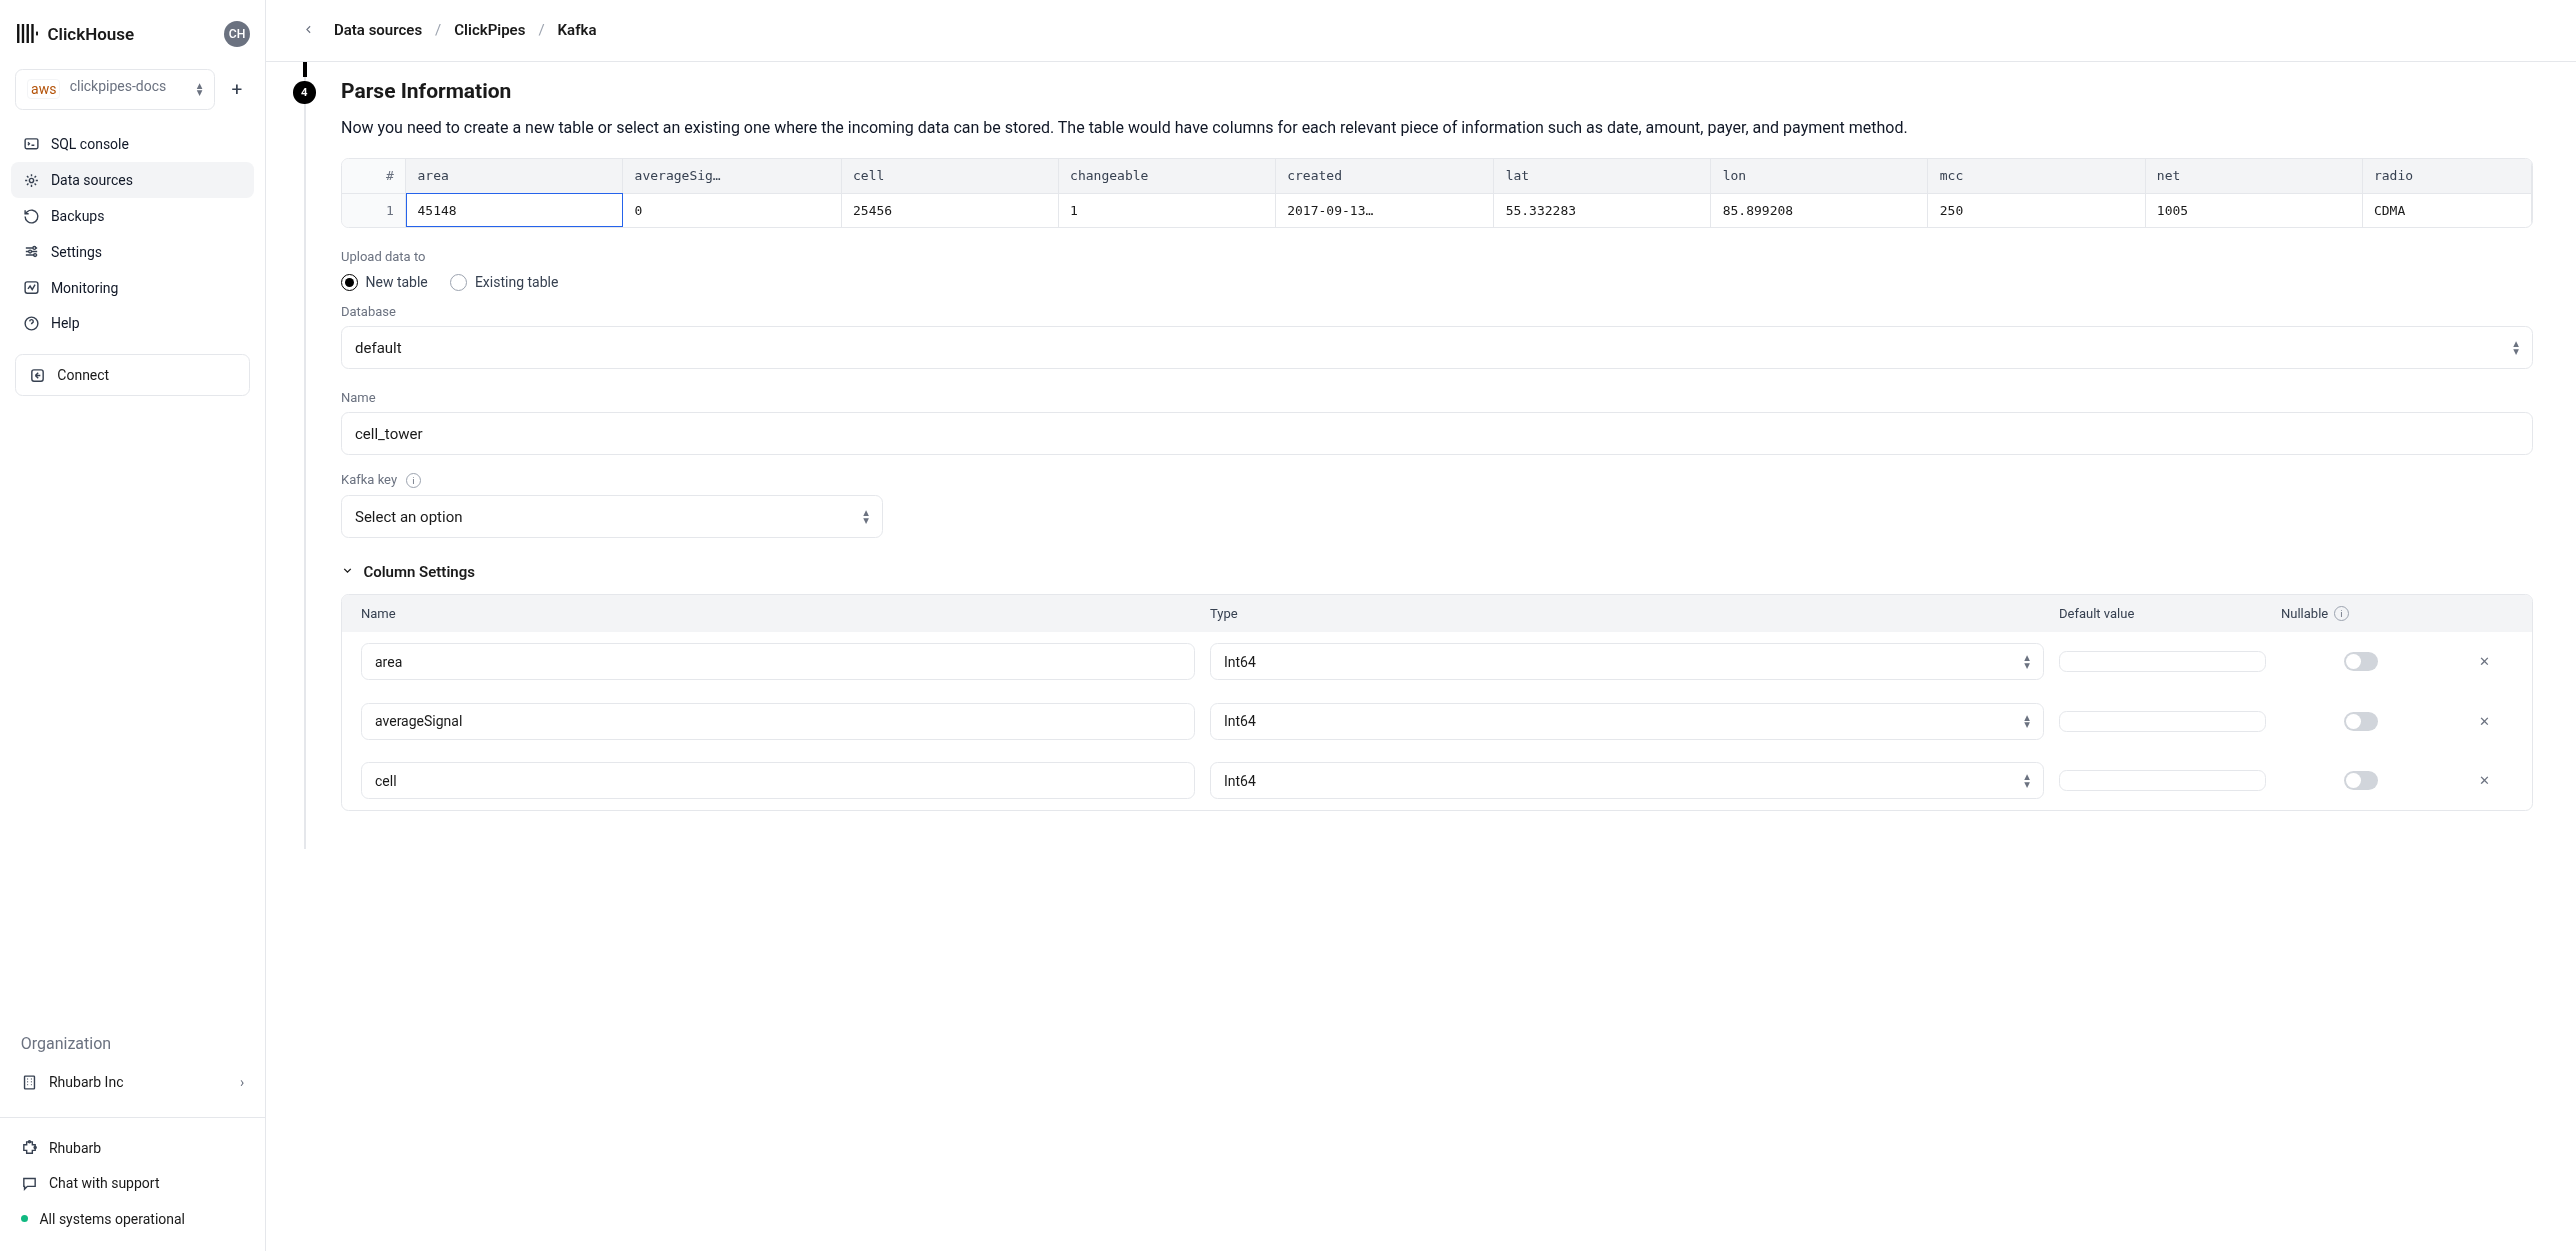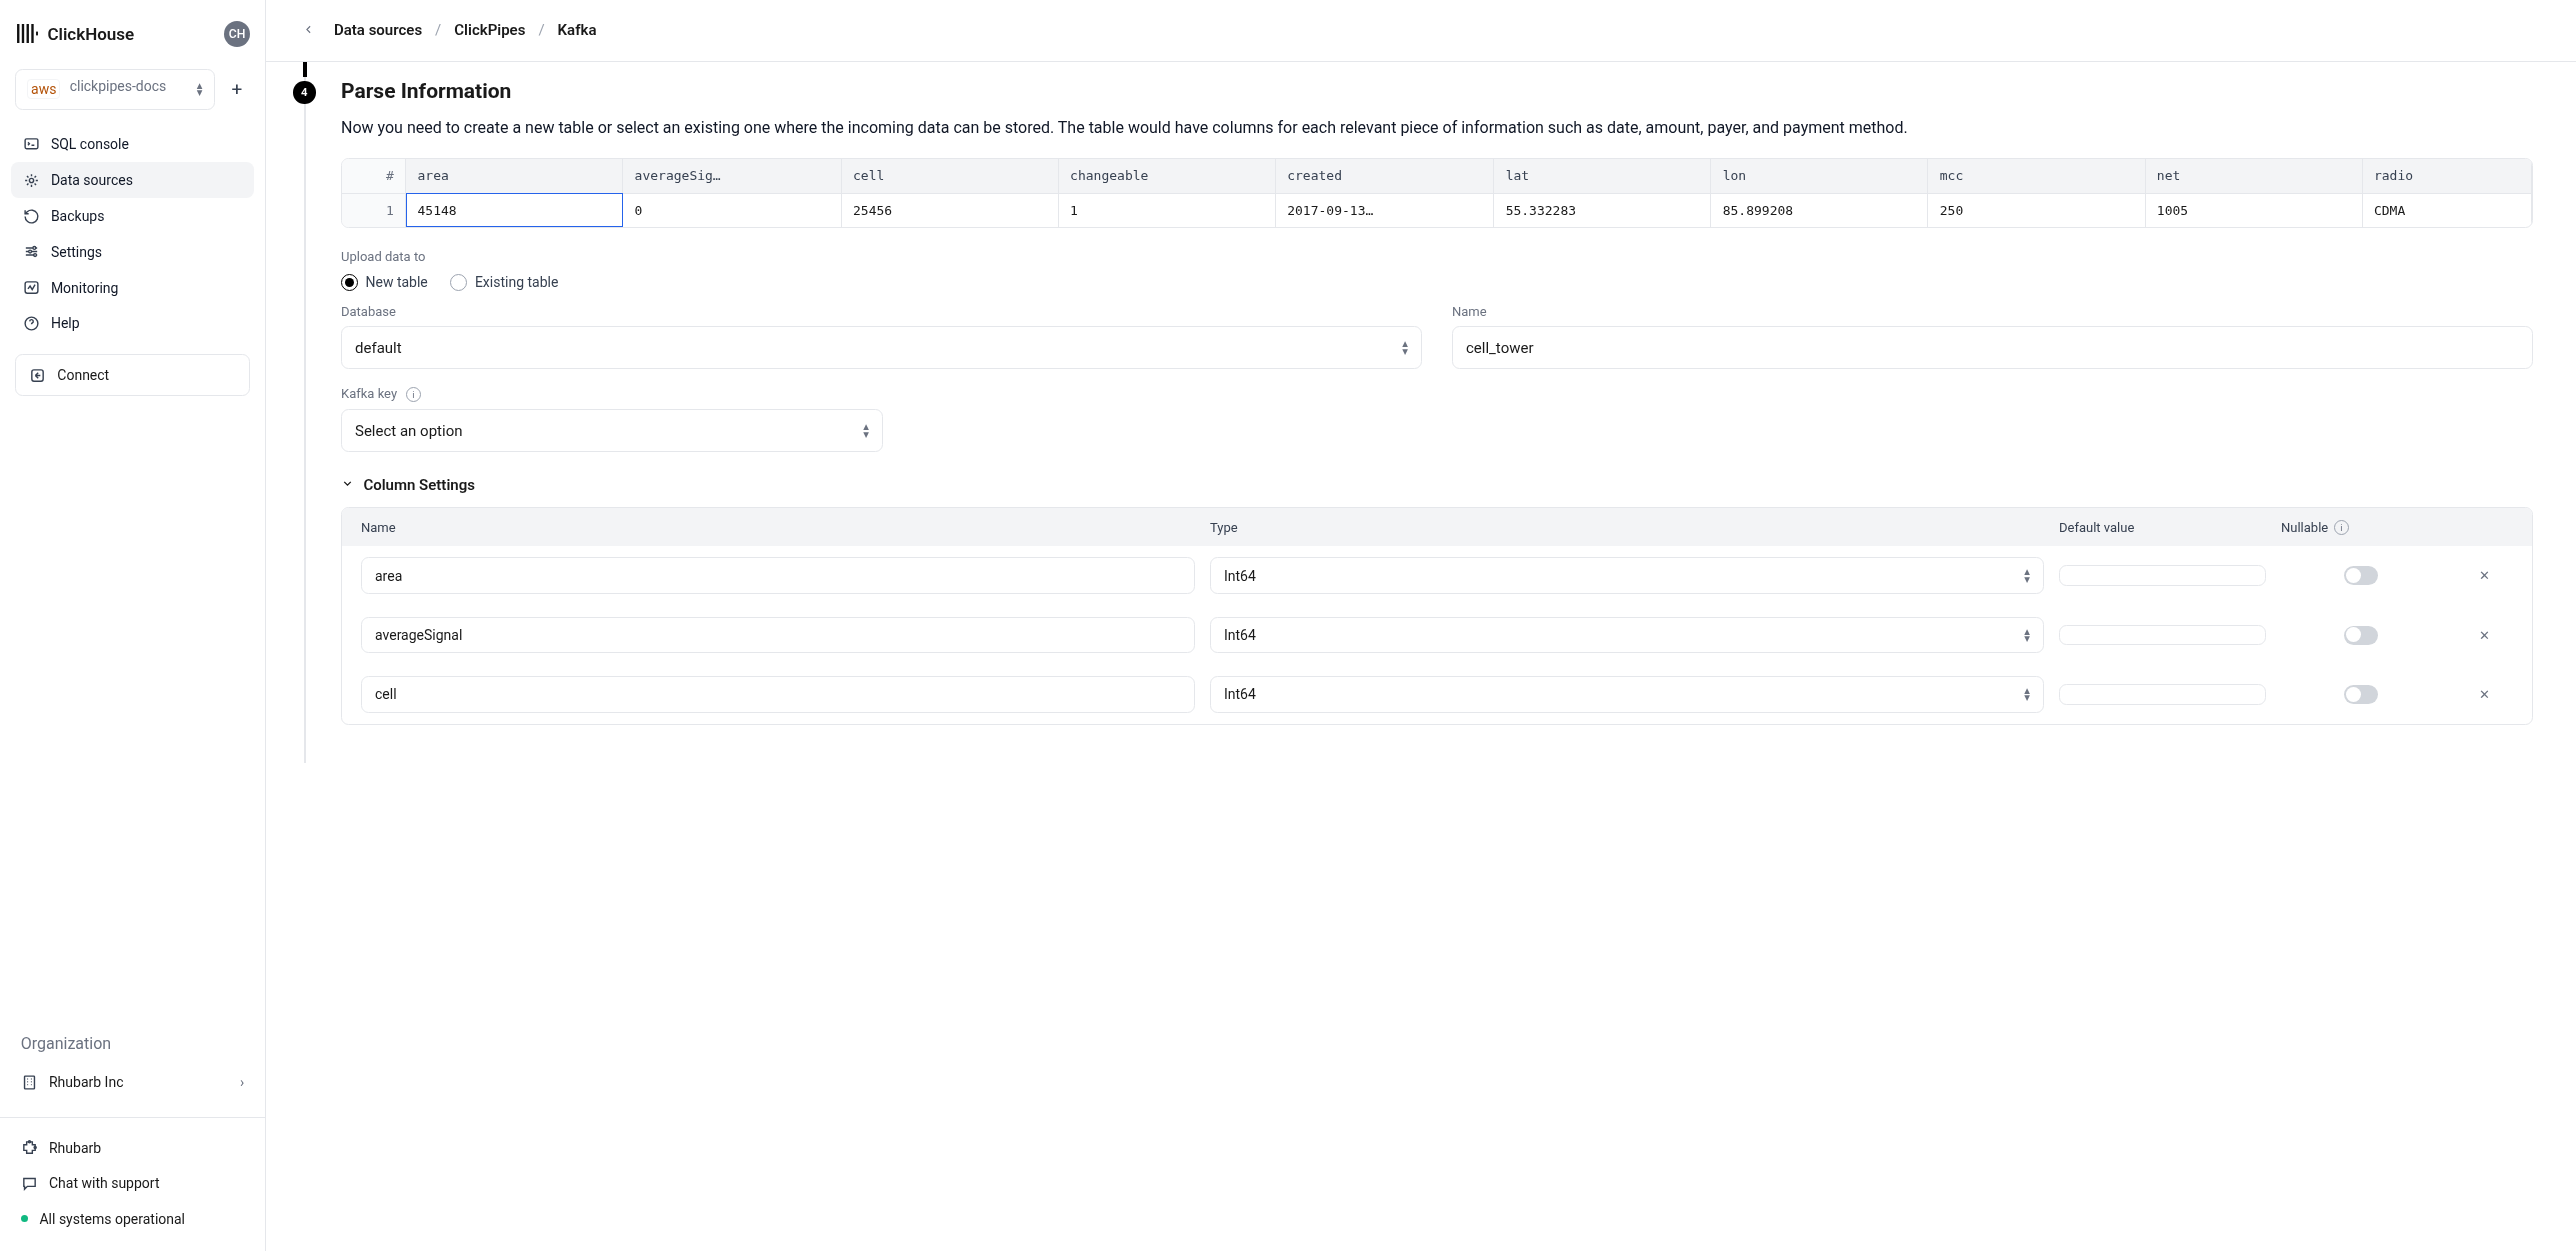--- a/index.html
+++ b/index.html
@@ -261,22 +261,22 @@
     .radio {
       width: 17px; height: 17px; border-radius: 50%;
       border: 1.9px solid #9ca3af; display: inline-block; position: relative;
     }
     .radio.checked { border-color: #000; }
     .radio.checked::after {
       content: ""; position: absolute; inset: 2.8px; border-radius: 50%; background: #000;
     }
     .form-grid {
       display: grid;
-      grid-template-columns: 1fr 1fr;
-      gap: 30px;
+      grid-template-columns: 1fr;
+      gap: 21px;
       margin-top: 13px;
     }
     .label {
       color: #6b7280; font-size: 13px; margin-bottom: 7.5px; display: block;
     }
     .select, .input {
       width: 100%;
       border: 0.9px solid #e5e7eb;
       border-radius: 7.5px;
       padding: 11.3px 13px;

